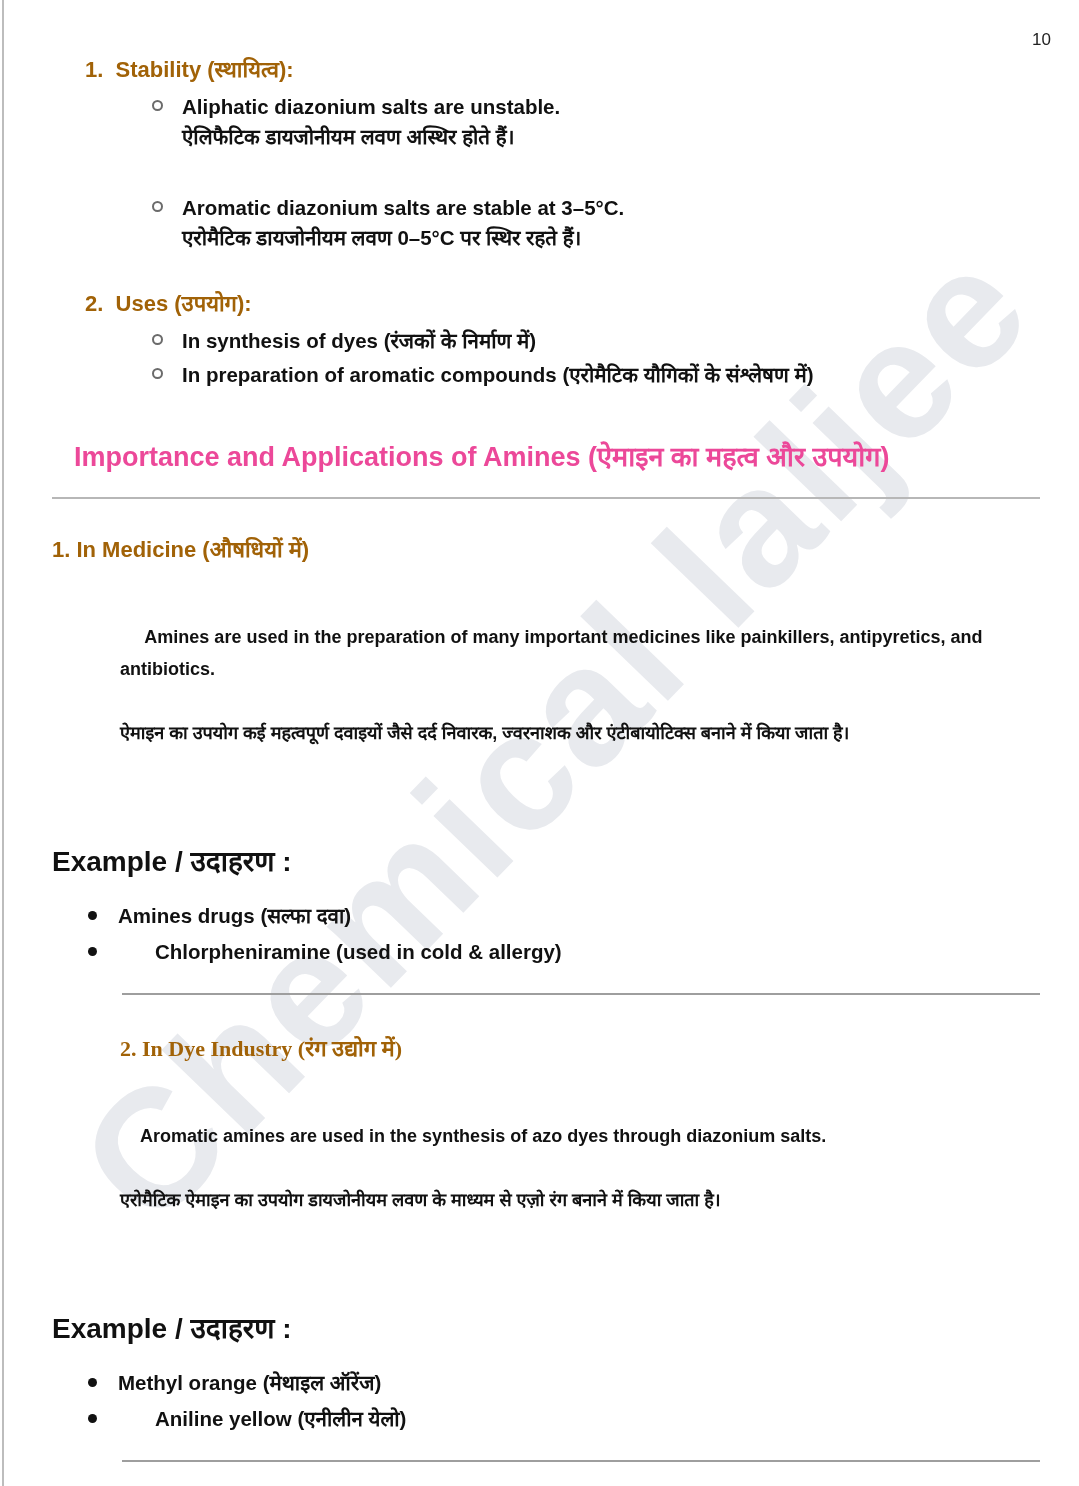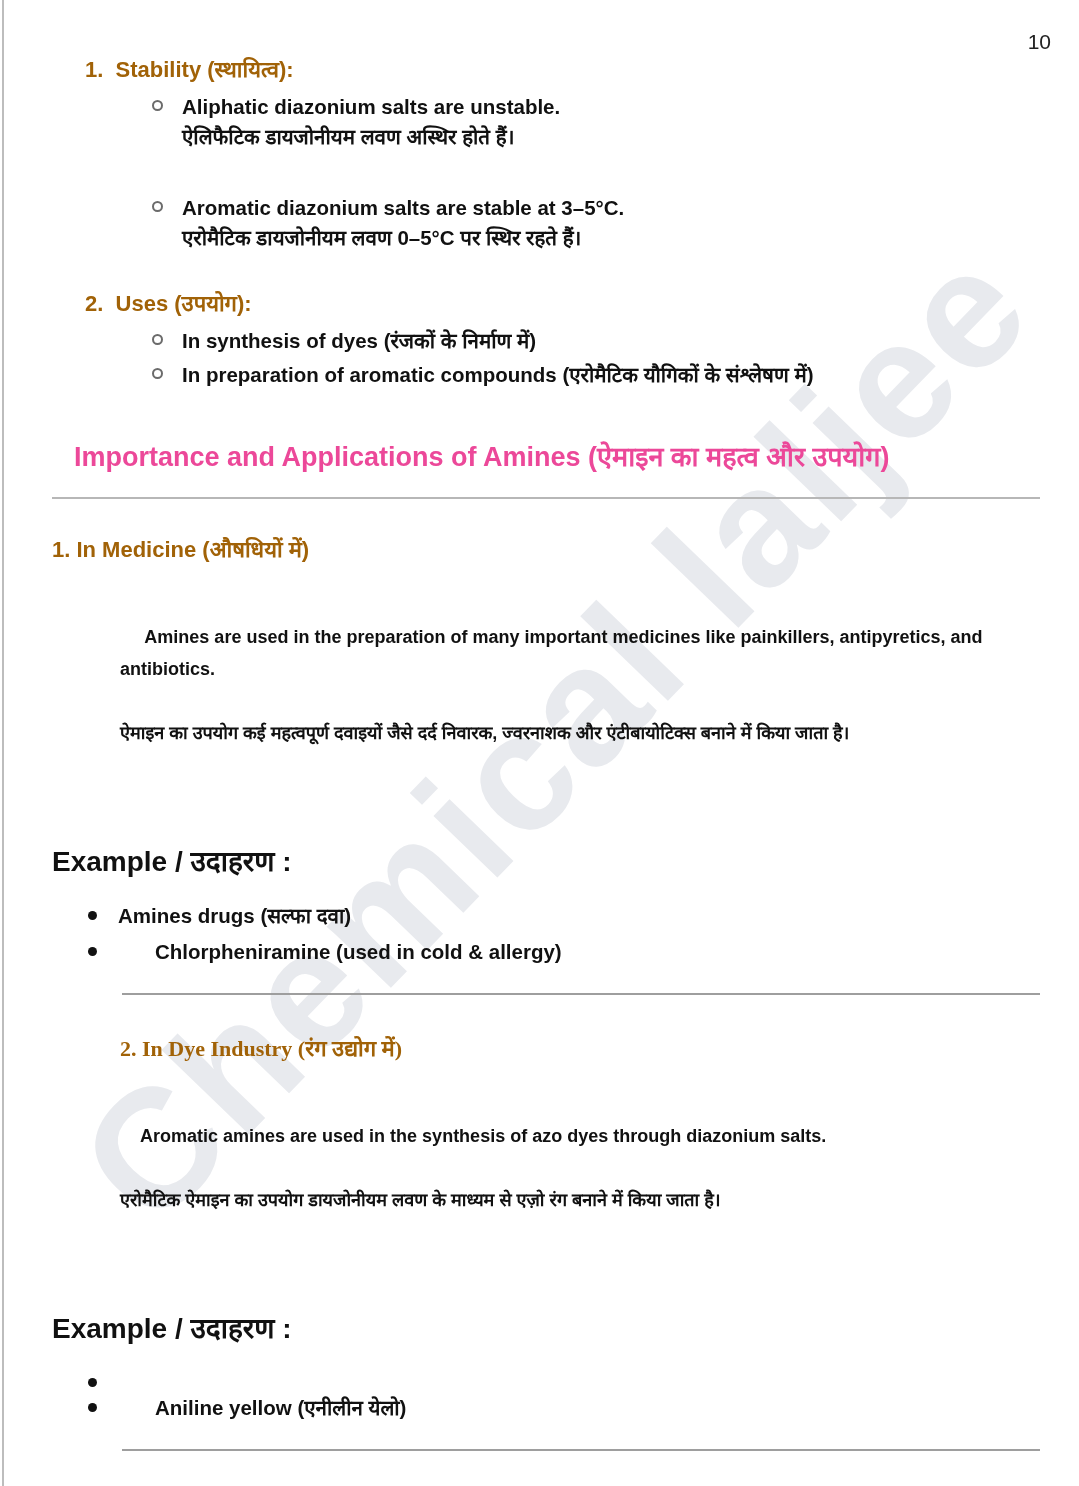--- a/index.html
+++ b/index.html
@@ -23,21 +23,21 @@
     font-size: 168px;
     font-weight: bold;
     letter-spacing: 4px;
     color: #e8eaee;
     white-space: nowrap;
     z-index: 0;
     user-select: none;
   }
   .page-num {
     position: absolute; top: 30px; right: 28px;
-    font-size: 21px; font-weight: 400; color: #222; z-index: 3;
+    font-size: 17px; font-weight: 400; color: #222; z-index: 3;
   }
   .content {
     position: relative; z-index: 1;
     padding: 56px 39px 0 52px;
   }
   .h-blue { color: #a16207; font-size: 22px; line-height: 27px; }
   .indent-33 { margin-left: 33px; }
   .indent-68 { margin-left: 68px; }
 
   ul { list-style: none; }
@@ -148,20 +148,21 @@
 
   <div class="h-blue indent-68 section-heading deep">2. In Dye Industry (रंग उद्योग में)</div>
   <div class="body-para">
     <span>Aromatic amines are used in the synthesis of azo dyes through diazonium salts.</span>
     <span class="hi-line">एरोमैटिक ऐमाइन का उपयोग डायजोनीयम लवण के माध्यम से एज़ो रंग बनाने में किया जाता है।</span>
   </div>
   <div class="example-label">Example / उदाहरण :</div>
   <ul class="dot-list">
     <li>
       <span class="f-bullet"></span>
+      <div class="dot-text">Methyl orange (मेथाइल ऑरेंज)</div>
     </li>
     <li>
       <span class="f-bullet"></span>
       <div class="dot-text">Aniline yellow (एनीलीन येलो)</div>
     </li>
   </ul>
   <hr class="rule-indent">
 
   <div class="h-blue indent-68 section-heading deep">3. As Solvents (घुलनशीलक के रूप में)</div>
 

